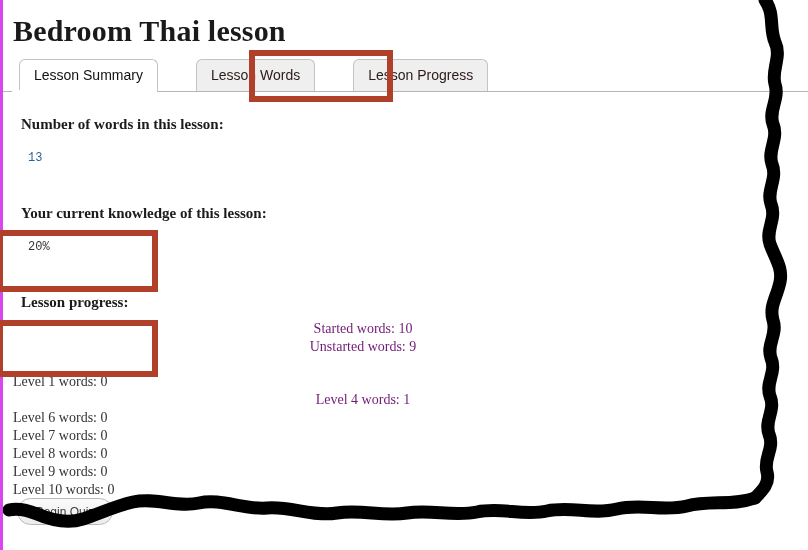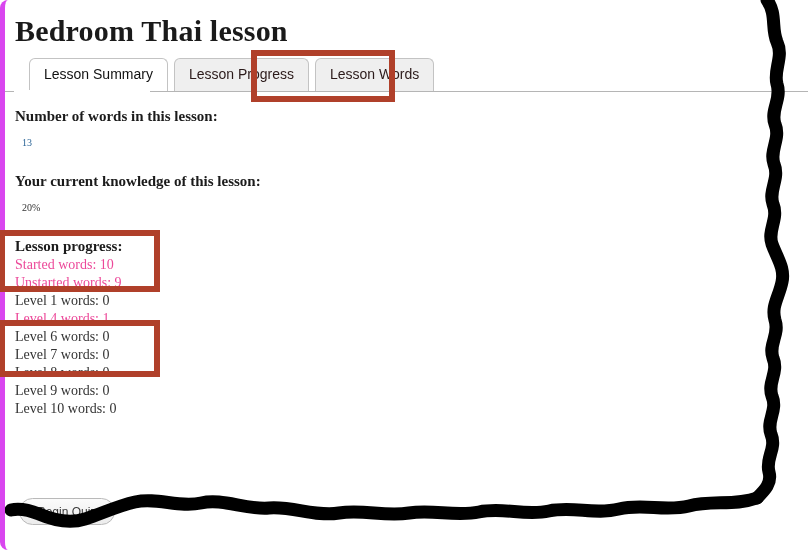--- a/index.html
+++ b/index.html
@@ -13,46 +13,46 @@
     overflow: hidden;
     font-family: "Liberation Serif", "DejaVu Serif", serif;
     position: relative;
   }
   #page {
     position: relative;
     width: 808px;
     height: 550px;
     background: #ffffff;
     box-sizing: border-box;
-    border-left: 5px solid #d946ef;
-    border-radius: 8px;
+    border-left: 3px solid #d946ef;
   }
 
   
   .page-title {
     position: absolute;
     left: 10px;
     top: 14px;
     font-family: "Liberation Serif", "DejaVu Serif", serif;
     font-weight: bold;
     font-size: 30px;
     line-height: 34px;
     color: #1a1a1a;
     letter-spacing: 0.2px;
     white-space: nowrap;
   }
 
   
   .tabbar {
     position: absolute;
-    left: 24px;
+    left: 16px;
     top: 58px;
     height: 34px;
     display: flex;
-    align-items: flex-start;
+    align-items: center;
+    gap: 32px;
   }
   .tab {
     font-family: "Liberation Sans", "DejaVu Sans", sans-serif;
     font-size: 14px;
     color: #2b1a1a;
     background: #efefef;
     border: 1px solid #c3c3c3;
     border-bottom: none;
     border-radius: 6px 6px 0 0;
     padding: 7px 14px 8px 14px;
@@ -93,51 +93,52 @@
     left: 10px;
     top: 106px;
     width: 700px;
   }
   .sec-head {
     font-family: "Liberation Serif", "DejaVu Serif", serif;
     font-weight: bold;
     font-size: 15px;
     color: #1b1b1b;
     line-height: 20px;
-    margin: 0;
+    margin: 8px;
     padding: 0;
   }
   .sec-val {
-    font-family: Liberation Serif, serif;
-    font-size: 10px;
+    font-family: Liberation Mono, monospace;
+    font-size: 12px;
     line-height: 19px;
     color: #333333;
-    margin: 7px;
+    margin: 15px;
     padding: 0;
   }
   .sec-val.link {
     color: #2a6496;
   }
   .gap {
     height: 12px;
   }
   .line {
     font-family: "Liberation Serif", "DejaVu Serif", serif;
     font-size: 14px;
     line-height: 18px;
     color: #333333;
     margin: 0;
     padding: 0;
     white-space: nowrap;
   }
   .line.link {
-    color: #ec4899;
+    color: #701a75;
+    text-align: center;
   }
   .levels {
-    margin-top: 0;
+    margin-top: 17px;
   }
 
   
   .quiz-btn {
     position: absolute;
     left: 14px;
     top: 498px;
     width: 96px;
     height: 27px;
     border: 1px solid #b9b9b9;
@@ -178,22 +179,22 @@
 </style>
 </head>
 <body>
 
 <div id="page">
 
   <div class="page-title">Bedroom Thai lesson</div>
 
   <div class="tabbar" id="tabbar">
       <div class="tab active">Lesson Summary</div>
+      <div class="tab">Lesson Words</div>
       <div class="tab">Lesson Progress</div>
-      <div class="tab">Lesson Words</div>
     </div>
   <div class="tab-underline"></div>
   <div class="tab-active-mask"></div>
 
   <div class="content">
 
     <div class="sec-head">Number of words in this lesson:</div>
     <div class="sec-val link">13</div>
 
     <div class="gap"></div>

